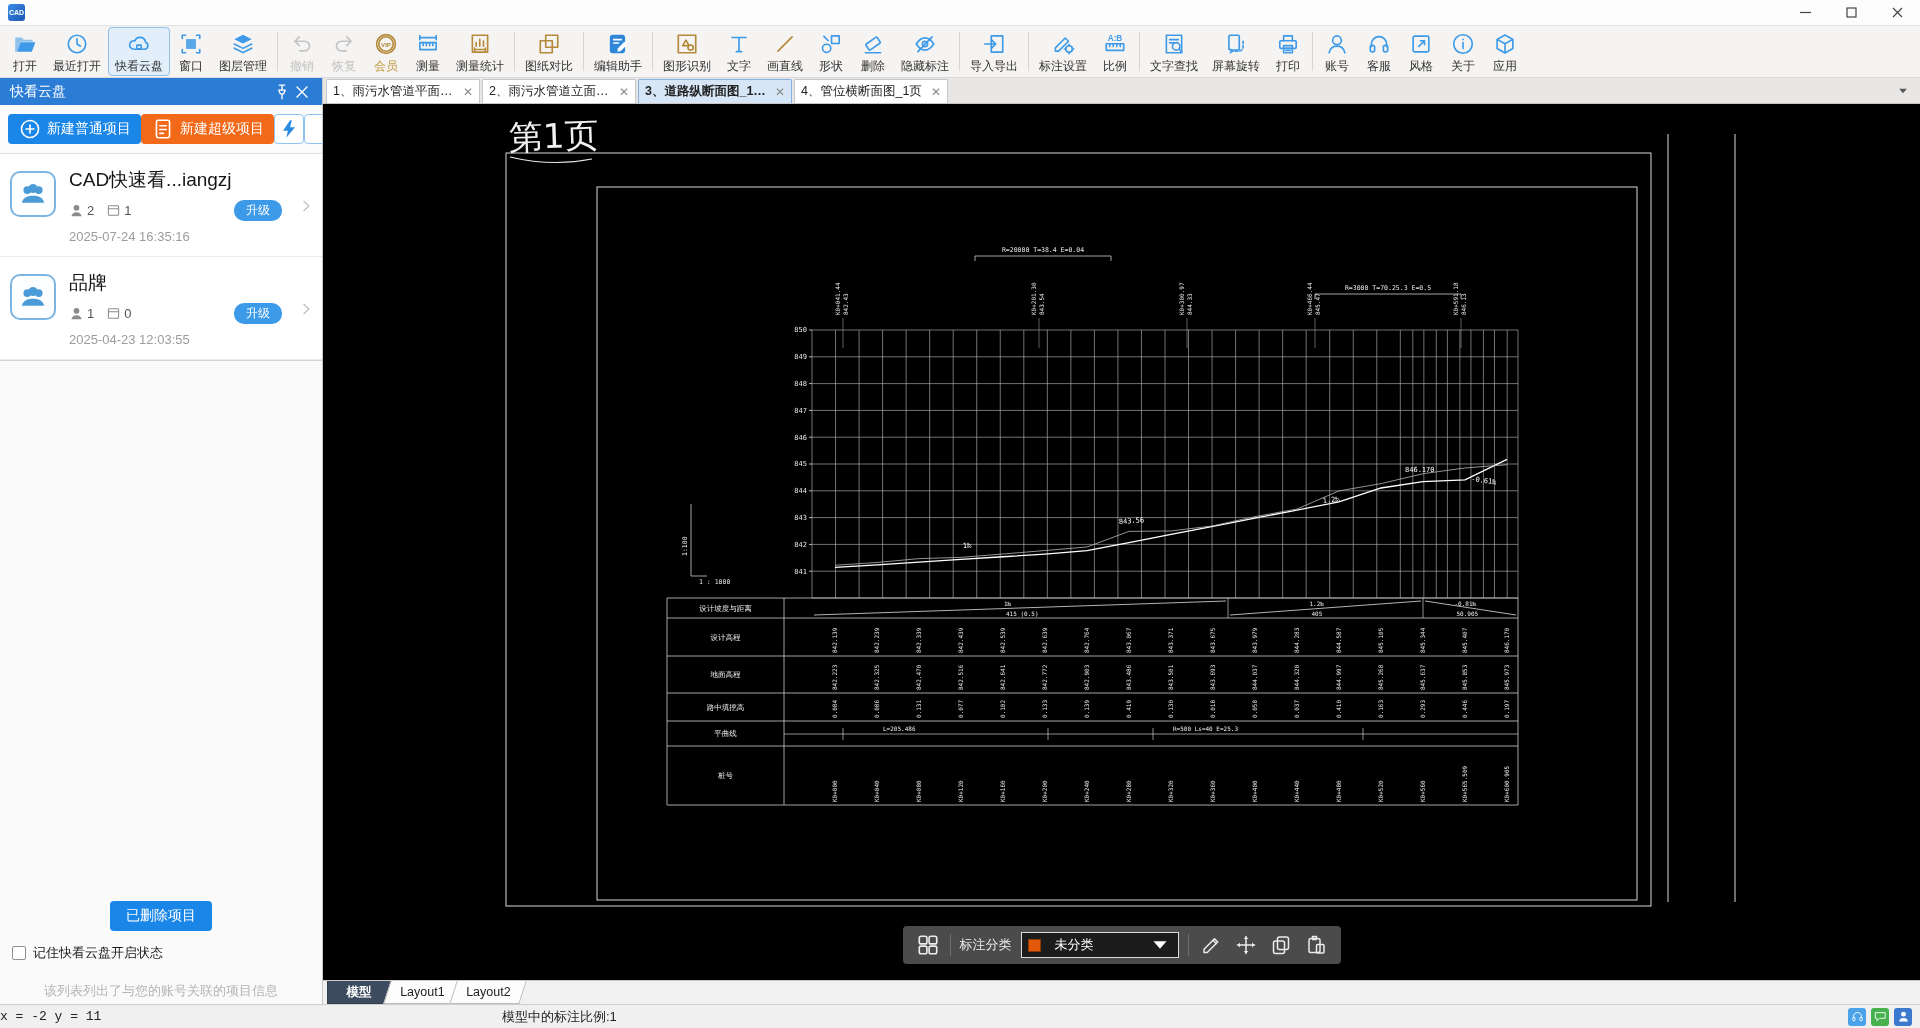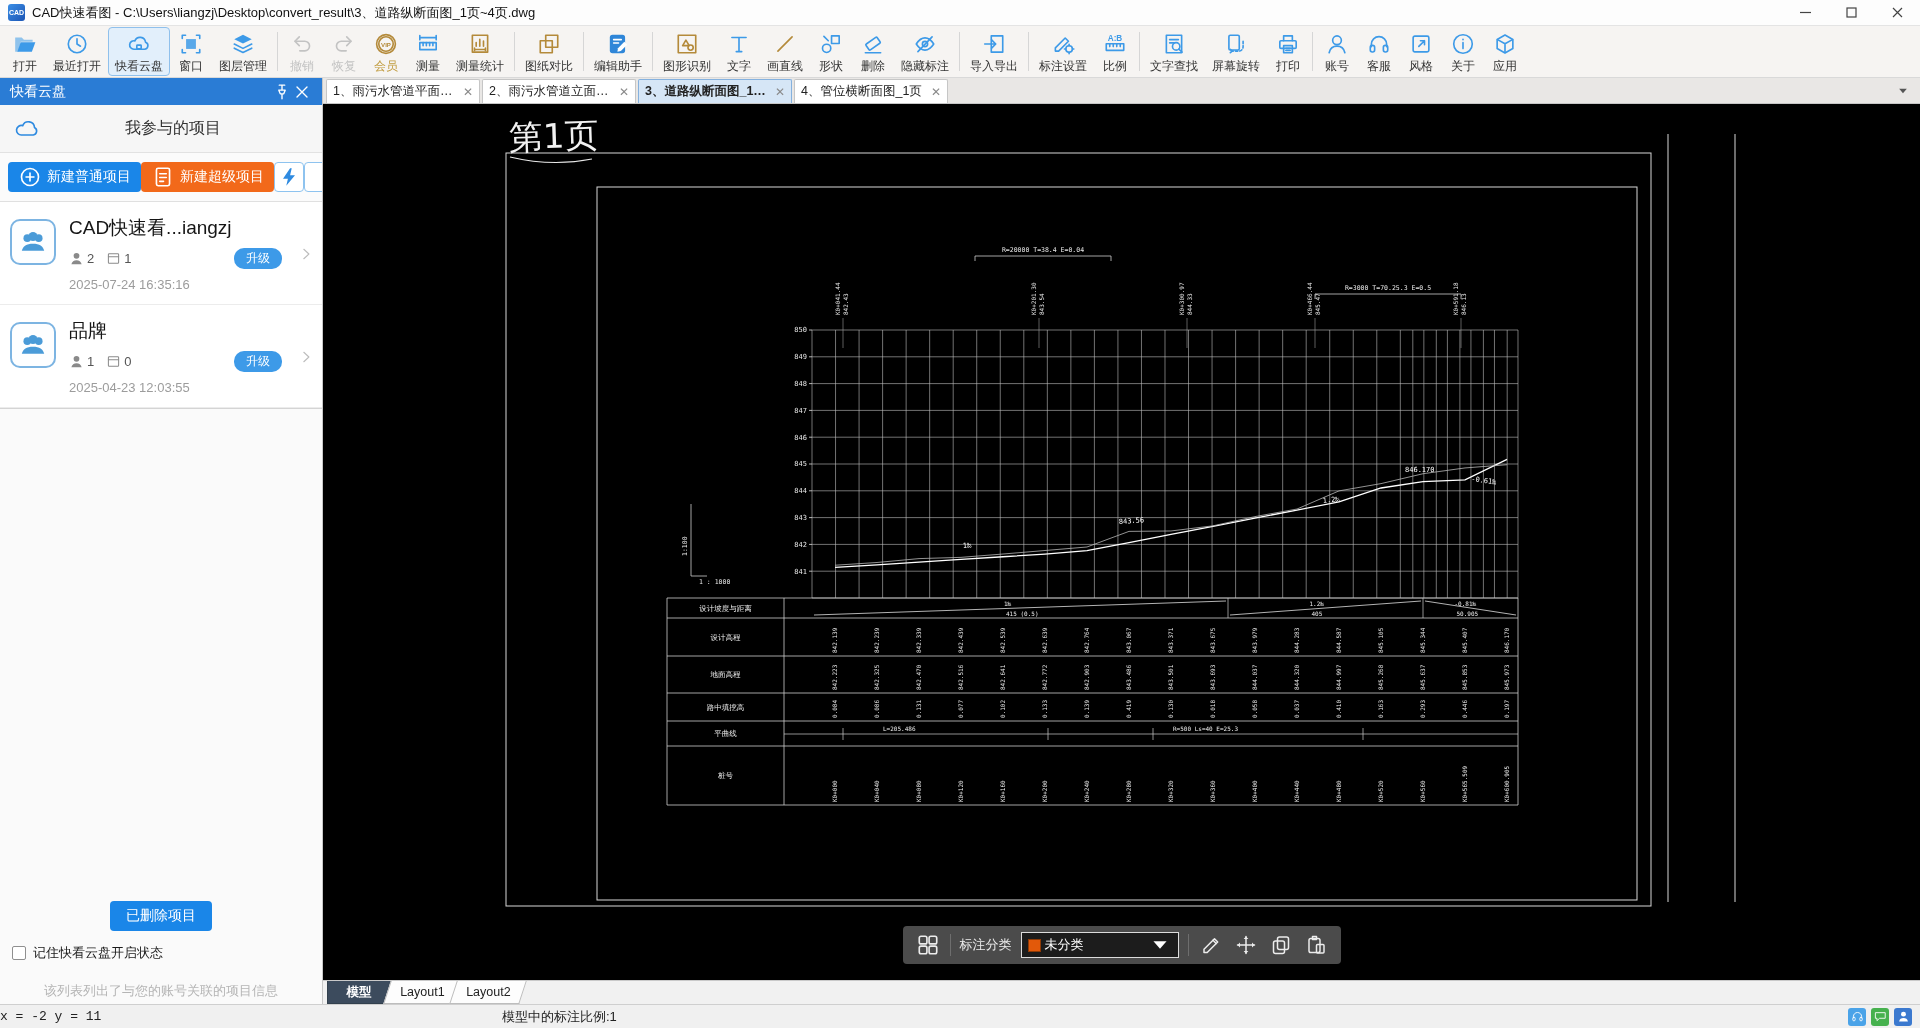--- a/index.html
+++ b/index.html
@@ -57,21 +57,21 @@
 .tab{width:154px;height:24px;background:#ffffff;border:1px solid #c6c6c6;border-bottom:none;display:flex;align-items:center;padding:0 6px;font-size:12.5px;color:#222;margin-right:2px;border-radius:2px 2px 0 0;cursor:pointer}
 .tab .tlb{overflow:hidden;white-space:nowrap;text-overflow:ellipsis}
 .tab .x{margin-left:auto;color:#8a8a8a;font-size:12px;padding-left:4px}
 .tab.active{background:#d6e6f6;border-color:#85b1de;font-weight:bold}
 .tabcaret{margin-left:auto;align-self:center;margin-right:10px;color:#555}
 
 .canvas{position:absolute;top:104px;left:323px;right:0;bottom:48px;background:#000;overflow:hidden}
 .floatbar{position:absolute;left:50%;transform:translateX(-50%);bottom:16px;height:38px;background:#4b4b4b;border-radius:4px;display:flex;align-items:center;gap:9px;padding:0 12px;color:#ececec;box-shadow:0 1px 4px rgba(0,0,0,.5)}
 .fsep{width:1px;height:22px;background:#6e6e6e;flex:none}
 .flabel{font-size:13px;white-space:nowrap}
-.fdrop{width:158px;height:26px;background:#1c1c1c;border:1px solid #dcdcdc;display:flex;align-items:center;padding:0 6px;gap:4px;cursor:pointer}
+.fdrop{width:158px;height:26px;background:#1c1c1c;border:1px solid #dcdcdc;display:flex;align-items:center;padding:0 6px;gap:14px;cursor:pointer}
 .swatch{width:13px;height:13px;background:#e2590a;border:1px solid #8e3a06;flex:none}
 .fdrop .val{font-size:13px;color:#fff}
 .fdrop .dcaret{margin-left:auto;color:#fff;display:flex}
 .fic{width:26px;height:26px;display:flex;align-items:center;justify-content:center;color:#ececec;cursor:pointer}
 
 .bottomtabs{position:absolute;left:323px;right:0;bottom:24px;height:24px;background:#f1f1f1;border-top:1px solid #c9c9c9;display:flex;align-items:stretch;padding-left:4px}
 .btab{min-width:64px;display:flex;align-items:center;justify-content:center;font-size:12.5px;color:#222;background:#fdfdfd;border:1px solid #bdbdbd;border-top:none;transform:skewX(-18deg);margin-left:-4px;padding:0 12px;cursor:pointer}
 .btab>span{transform:skewX(18deg);display:block}
 .btab.active{background:#3c4b5d;color:#fff;border-color:#32404d;transform:none;margin-left:0;font-weight:bold}
 .btab.active>span{transform:none}
@@ -80,21 +80,20 @@
 .coords{font-family:Liberation Mono, monospace;white-space:pre}
 .scaleinfo{position:absolute;left:502px}
 .stray{margin-left:auto;display:flex;gap:5px;margin-right:8px}
 .chip{width:18px;height:18px;border-radius:3px;display:flex;align-items:center;justify-content:center;color:#fff}
 </style>
 </head>
 <body>
 
 <div class="titlebar">
   <div class="appicon">CAD</div>
-  <div class="title">CAD快速看图 - C:\Users\liangzj\Desktop\convert_result\3、道路纵断面图_1页~4页.dwg</div>
   <div class="winctrl">
     <div class="winbtn">
         <svg width="11" height="11" viewBox="0 0 11 11">
           <path d="M0 5.5h11" stroke="#444" stroke-width="1.2"></path>
         </svg>
       </div>
     <div class="winbtn">
         <svg width="11" height="11" viewBox="0 0 11 11">
           <rect x="1" y="1" width="9" height="9" fill="none" stroke="#444" stroke-width="1.2"></rect>
         </svg>
@@ -417,29 +416,20 @@
     <span class="sb-hic">
         <svg width="24" height="24" viewBox="0 0 22 22">
           <path d="M8 3.5h6M11 3.5V9M7.5 9h7l-1.6 4h-3.8zM11 13v5.5" stroke="currentColor" fill="none" stroke-width="1.5" stroke-linecap="round" stroke-linejoin="round"></path>
         </svg>
       </span>
     <span class="sb-hic">
         <svg width="24" height="24" viewBox="0 0 22 22">
           <path d="M5.5 5.5l11 11M16.5 5.5l-11 11" stroke="currentColor" fill="none" stroke-width="1.5" stroke-linecap="round" stroke-linejoin="round"></path>
         </svg>
       </span>
-  </div>
-  <div class="sb-cloudrow">
-    <span class="cic">
-        <svg width="24" height="24" viewBox="0 0 22 22">
-          <svg-wrap></svg-wrap>
-          <path d="M7 16.5a4.4 4.4 0 1 1 1-8.6A5.6 5.6 0 0 1 18.8 9.6 3.7 3.7 0 0 1 17.7 16.5z" stroke="currentColor" fill="none" stroke-width="1.5" stroke-linecap="round" stroke-linejoin="round"></path>
-        </svg>
-      </span>
-    <span class="tl">我参与的项目</span>
   </div>
   <div class="sb-btns">
     <div class="btn btn-blue">
       <span>
           <svg width="24" height="24" viewBox="0 0 22 22">
             <circle cx="11" cy="11" r="7.8" stroke="currentColor" fill="none" stroke-width="1.5" stroke-linecap="round" stroke-linejoin="round"></circle>
             <path d="M11 7.4v7.2M7.4 11h7.2" stroke="currentColor" fill="none" stroke-width="1.5" stroke-linecap="round" stroke-linejoin="round"></path>
           </svg>
         </span>
       <span>新建普通项目</span>

